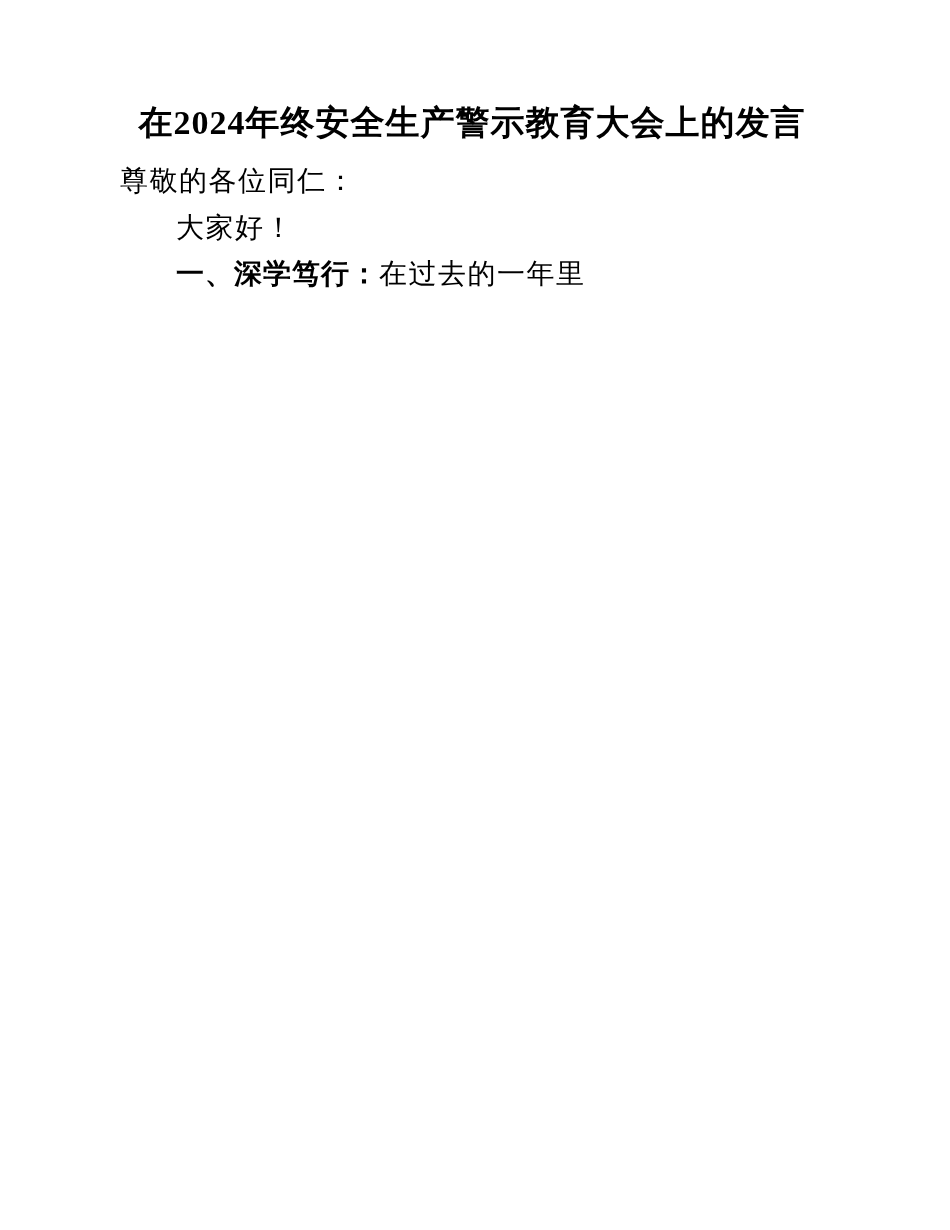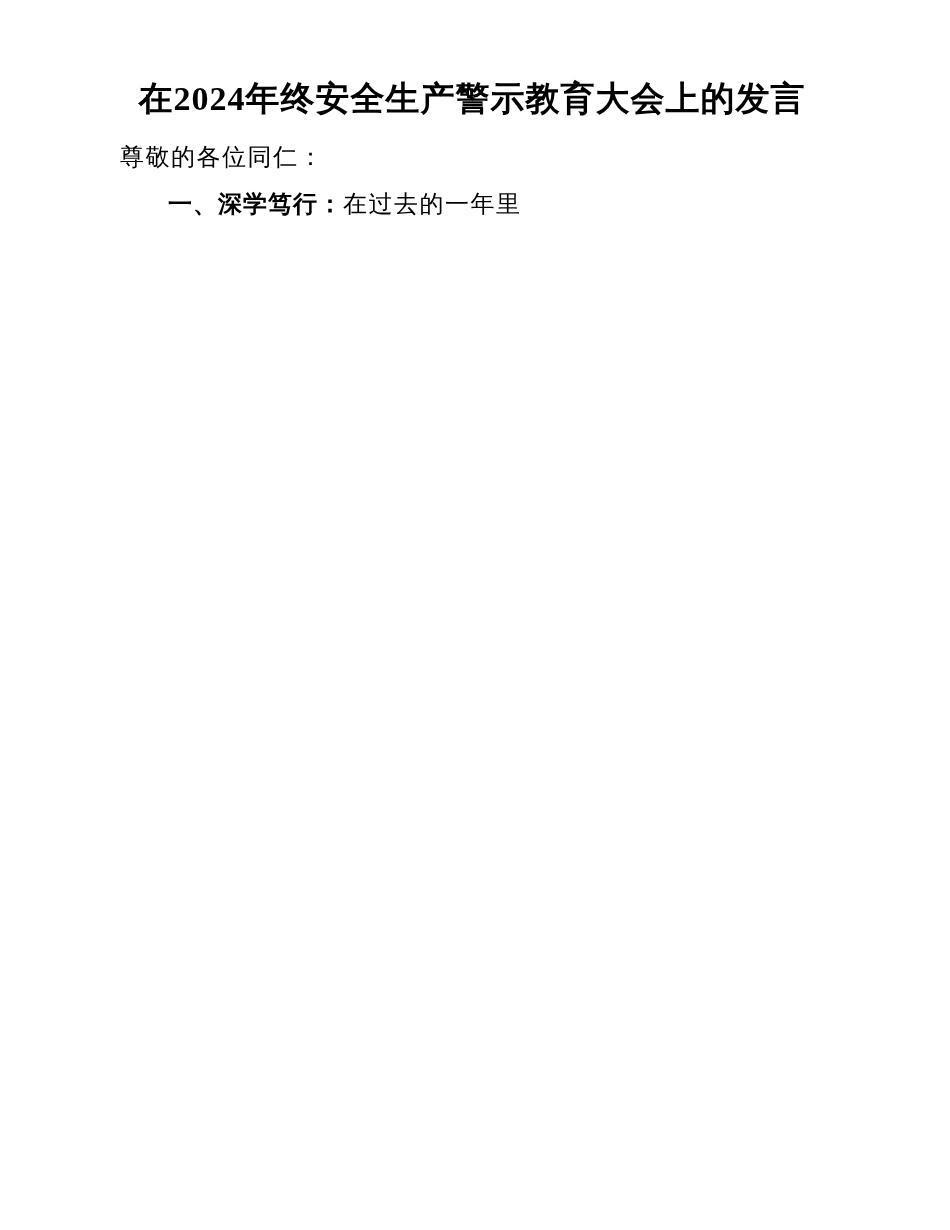--- a/index.html
+++ b/index.html
@@ -7,33 +7,33 @@
     width: 950px;
     height: 1230px;
     background: #ffffff;
     color: #000000;
     font-family: "Liberation Serif", "DejaVu Serif", serif;
     overflow: hidden;
   }
   .page {
     width: 942px;
     height: 1230px;
-    padding: 72px 118px 0 120px;
+    padding: 96px 118px 0 120px;
   }
   .doc-title {
     font-size: 34px;
     font-weight: bold;
     text-align: center;
     line-height: 54px;
     letter-spacing: 1px;
     margin-bottom: 8px;
     font-family: "Liberation Serif", "DejaVu Serif", serif;
   }
   .doc-line, .doc-para {
-    font-size: 24px;
+    font-size: 28px;
     line-height: 46.5px;
     letter-spacing: 1.5px;
   }
   .doc-para {
     text-align: justify;
     text-justify: inter-character;
   }
   .indent { text-indent: 2em; }
   .em-hei {
     font-weight: bold;
@@ -47,18 +47,19 @@
 </style>
 </head>
 <body>
 
 <div class="page">
 
   <h1 class="doc-title">在2024年终安全生产警示教育大会上的发言</h1>
 
   <p class="doc-line">尊敬的各位同仁：</p>
 
+  <p class="doc-line indent">大家好！</p>
 
 
   <p class="doc-line indent"><span class="em-hei">一、深学笃行：</span><span>在过去的一年里</span></p>
 
 
 </div>
 
 </body></html>

